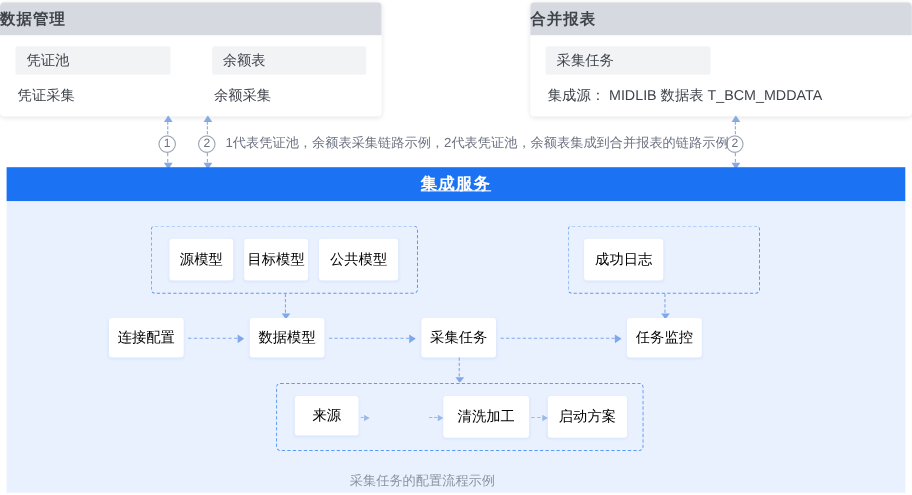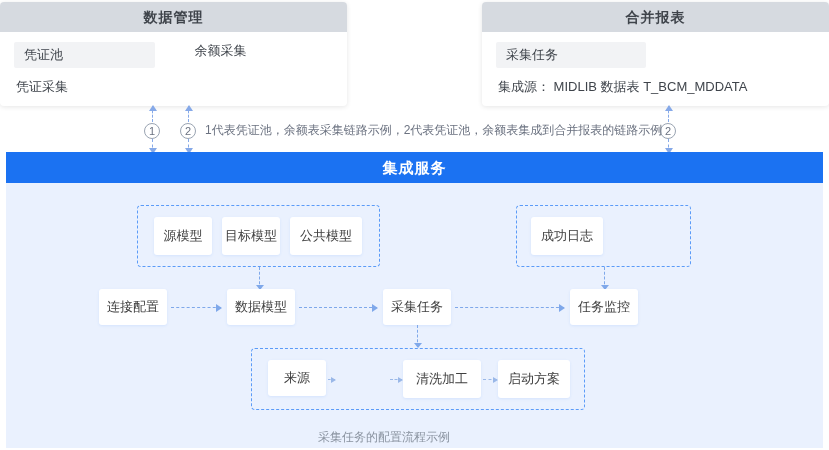--- a/index.html
+++ b/index.html
@@ -27,21 +27,20 @@
   .panel {
     position: absolute;
     background: #ffffff;
     border-radius: 4px;
     box-shadow: 0 1px 5px rgba(0,0,0,0.10);
     overflow: hidden;
   }
   .panel-header {
     height: 30px;
     line-height: 30px;
-    text-align: center;
     background: #d6dae0;
     color: #3f444b;
     font-size: 14px;
     font-weight: bold;
     letter-spacing: 1px;
   }
   .panel-body {
     padding: 10px 14px 12px 14px;
     box-sizing: border-box;
   }
@@ -84,20 +83,21 @@
     left: 6px; top: 152px;
     width: 817px;
     height: 31px;
     background: #1b72f2;
     color: #ffffff;
     font-size: 15px;
     font-weight: bold;
     text-align: center;
     line-height: 31px;
     letter-spacing: 1px;
+    text-decoration: underline;
   }
 
   
   #integration-body {
     position: absolute;
     left: 6px; top: 183px;
     width: 817px;
     height: 265px;
     background: #eaf1fe;
   }
@@ -151,21 +151,21 @@
     border-right: 4px solid transparent;
     border-bottom: 6px solid #86a9e8;
   }
 
   
   .node {
     position: absolute;
     background: #ffffff;
     border-radius: 3px;
     font-size: 13px;
-    color: #404040;
+    color: #000000;
     text-align: center;
     display: flex;
     align-items: center;
     justify-content: center;
     box-sizing: border-box;
     box-shadow: 0 1px 3px rgba(27,114,242,0.10);
   }
   .group {
     position: absolute;
     border: 1px dashed #5b9bf8;
@@ -232,20 +232,21 @@
 <div class="stage">
 
   <div class="panel" id="panel-data-mgmt">
     <div class="panel-header">数据管理</div>
     <div class="panel-body">
       <div class="col">
         <div class="field">凭证池</div>
         <div class="subtext">凭证采集</div>
       </div>
       <div class="col">
+        <div class="field">余额表</div>
         <div class="subtext">余额采集</div>
       </div>
     </div>
   </div>
 
   <div class="panel" id="panel-merge-report">
     <div class="panel-header">合并报表</div>
     <div class="panel-body">
       <div class="field" style="width:150px;">采集任务</div>
       <div class="subtext">集成源： MIDLIB 数据表 T_BCM_MDDATA</div>

